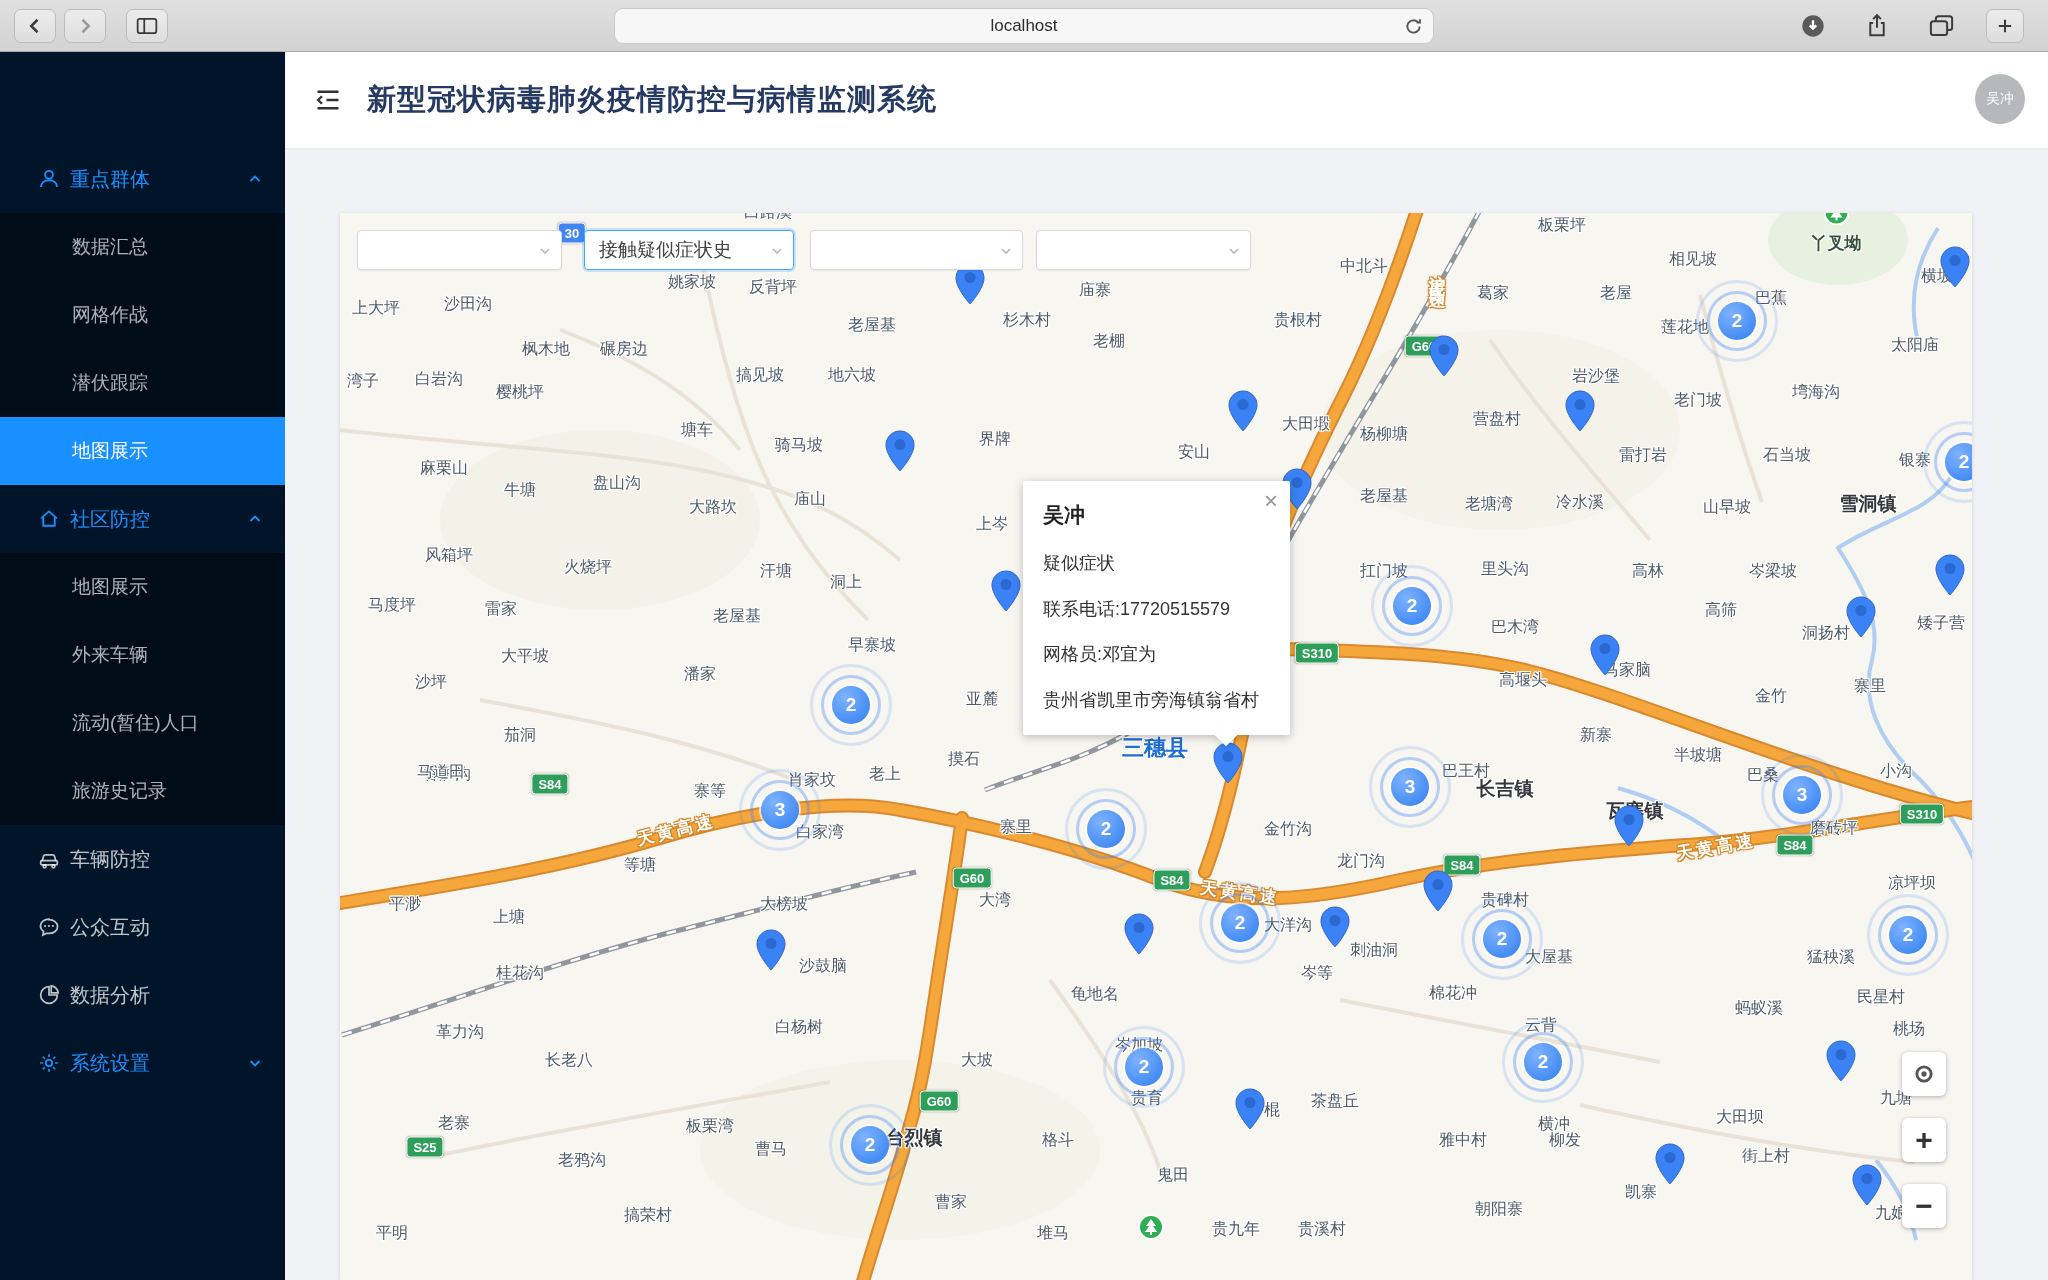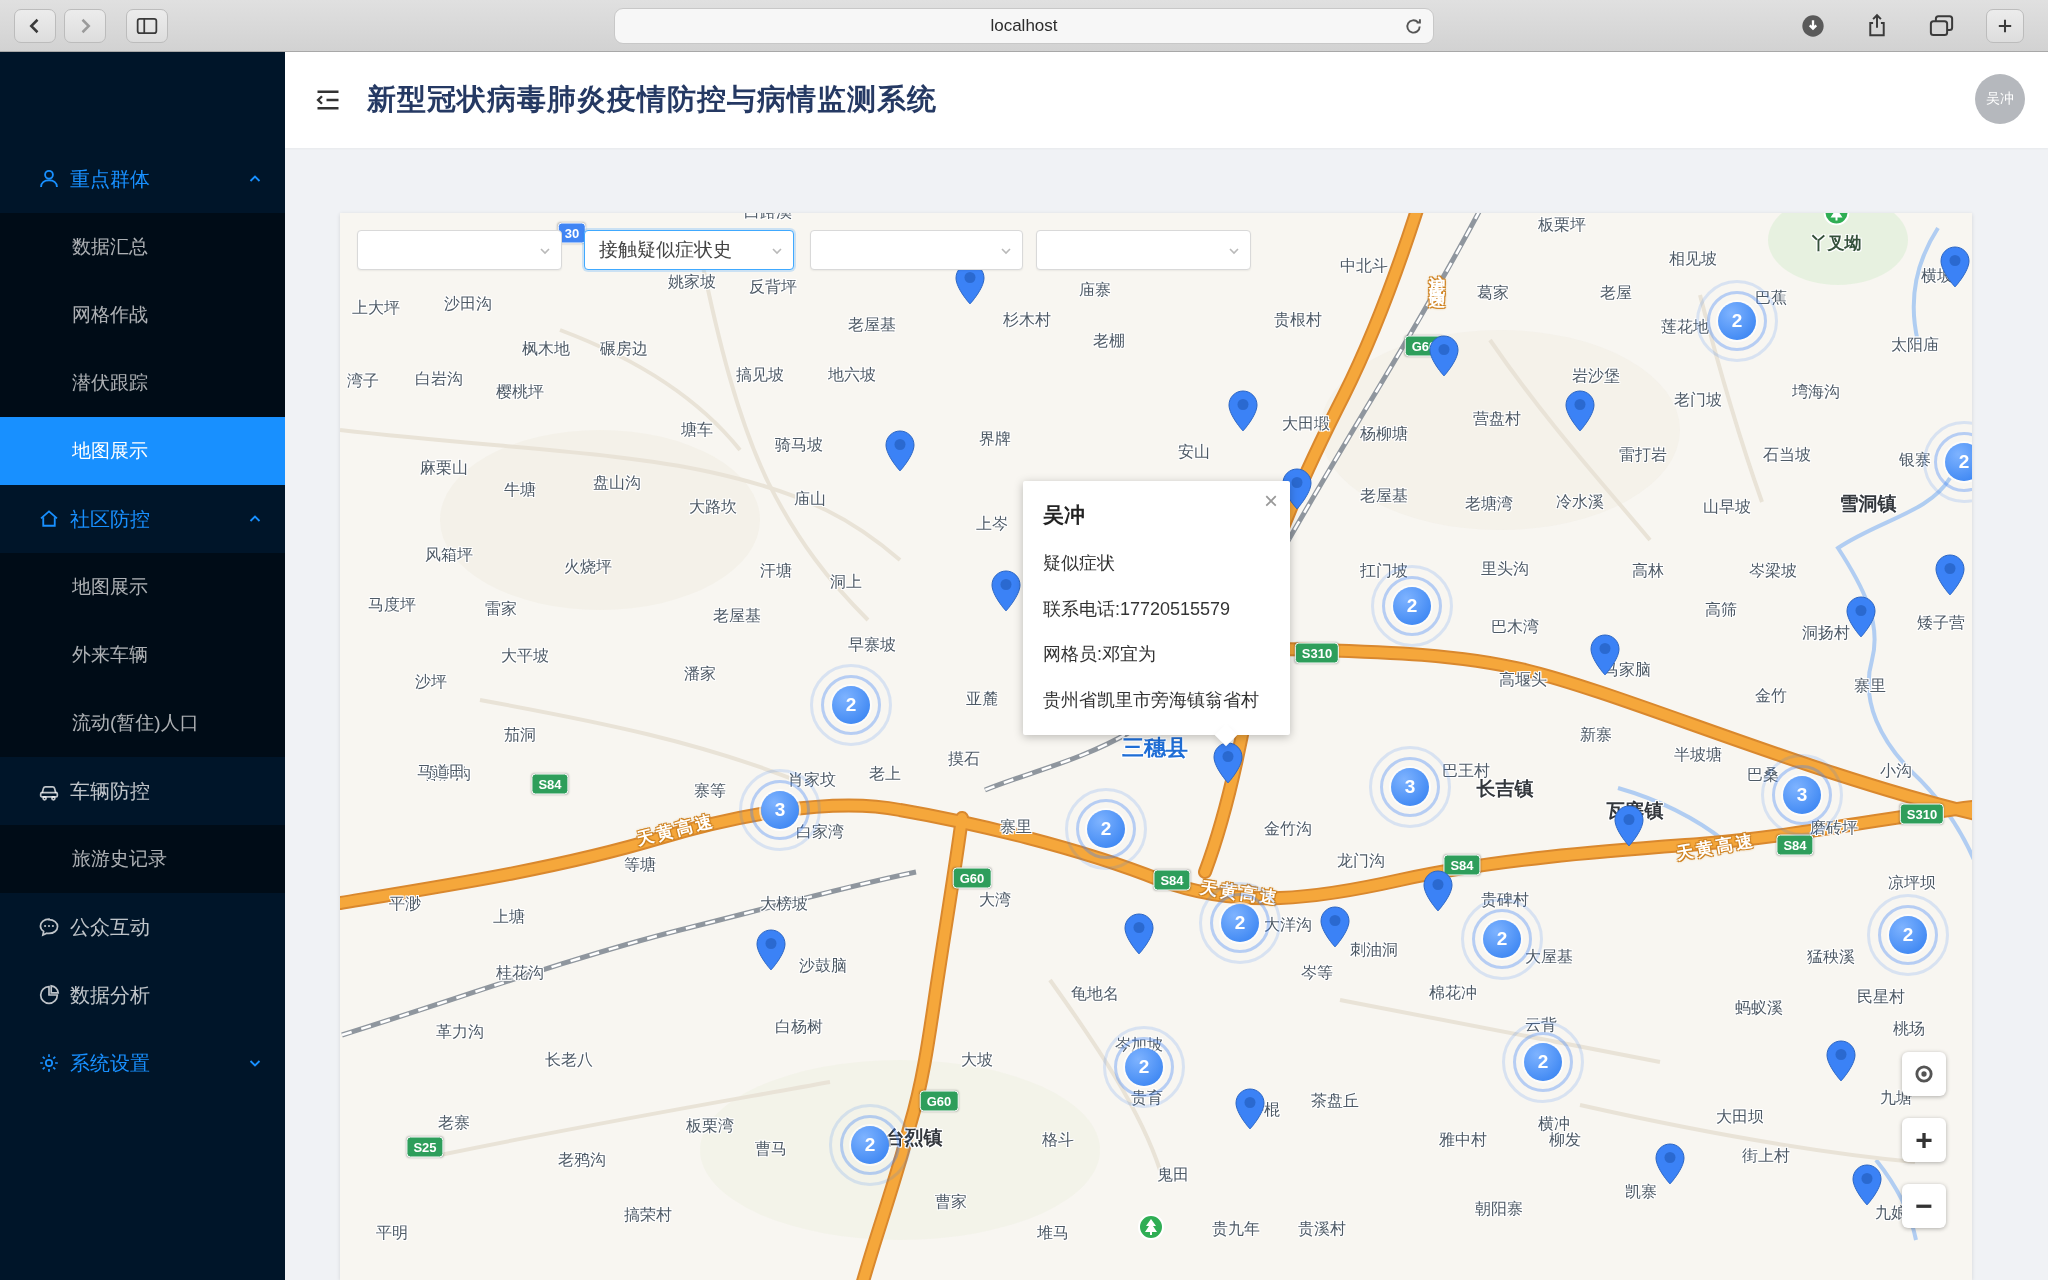--- a/index.html
+++ b/index.html
@@ -165,32 +165,32 @@
         <span class="mlabel">社区防控</span>
         <span class="chev">
           <svg width="16" height="16" viewBox="0 0 16 16" fill="none" stroke="currentColor" stroke-width="1.8">
             <path d="M3.5 10l4.5-4.5L12.5 10"></path>
           </svg>
         </span>
       </div>
       <div class="mrow child">地图展示</div>
       <div class="mrow child">外来车辆</div>
       <div class="mrow child">流动(暂住)人口</div>
+      <div class="mrow child">旅游史记录</div>
       <div class="mrow group">
         <span class="micon">
           <svg width="22" height="22" viewBox="0 0 18 18" fill="none" stroke="currentColor" stroke-width="1.4">
             <path d="M3.4 10.6l1.1-3.8c.2-.7.8-1.2 1.5-1.2h6c.7 0 1.3.5 1.5 1.2l1.1 3.8"></path>
             <rect x="2.2" y="10.4" width="13.6" height="3.4" rx="1"></rect>
             <circle cx="5.4" cy="15" r="1.2"></circle>
             <circle cx="12.6" cy="15" r="1.2"></circle>
           </svg>
         </span>
         <span class="mlabel">车辆防控</span>
       </div>
-      <div class="mrow child">旅游史记录</div>
       <div class="mrow group">
         <span class="micon">
           <svg width="22" height="22" viewBox="0 0 18 18" fill="none" stroke="currentColor" stroke-width="1.4">
             <path d="M9 2.6c-3.9 0-7 2.5-7 5.6 0 1.8 1 3.3 2.6 4.4L4 15.6l3.2-1.5c.6.1 1.2.2 1.8.2 3.9 0 7-2.5 7-5.7 0-3.1-3.1-5.6-7-5.6z"></path>
             <circle cx="5.8" cy="8.2" r=".9" fill="currentColor" stroke="none"></circle>
             <circle cx="9" cy="8.2" r=".9" fill="currentColor" stroke="none"></circle>
             <circle cx="12.2" cy="8.2" r=".9" fill="currentColor" stroke="none"></circle>
           </svg>
         </span>
         <span class="mlabel">公众互动</span>

